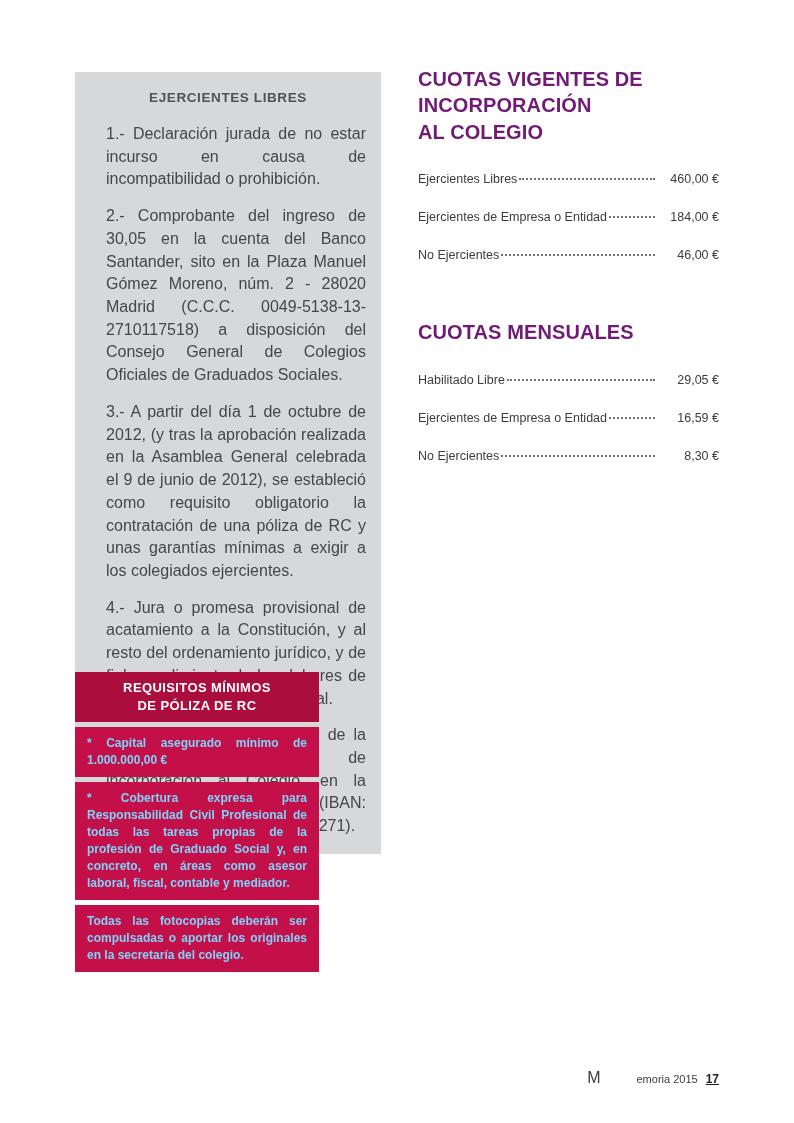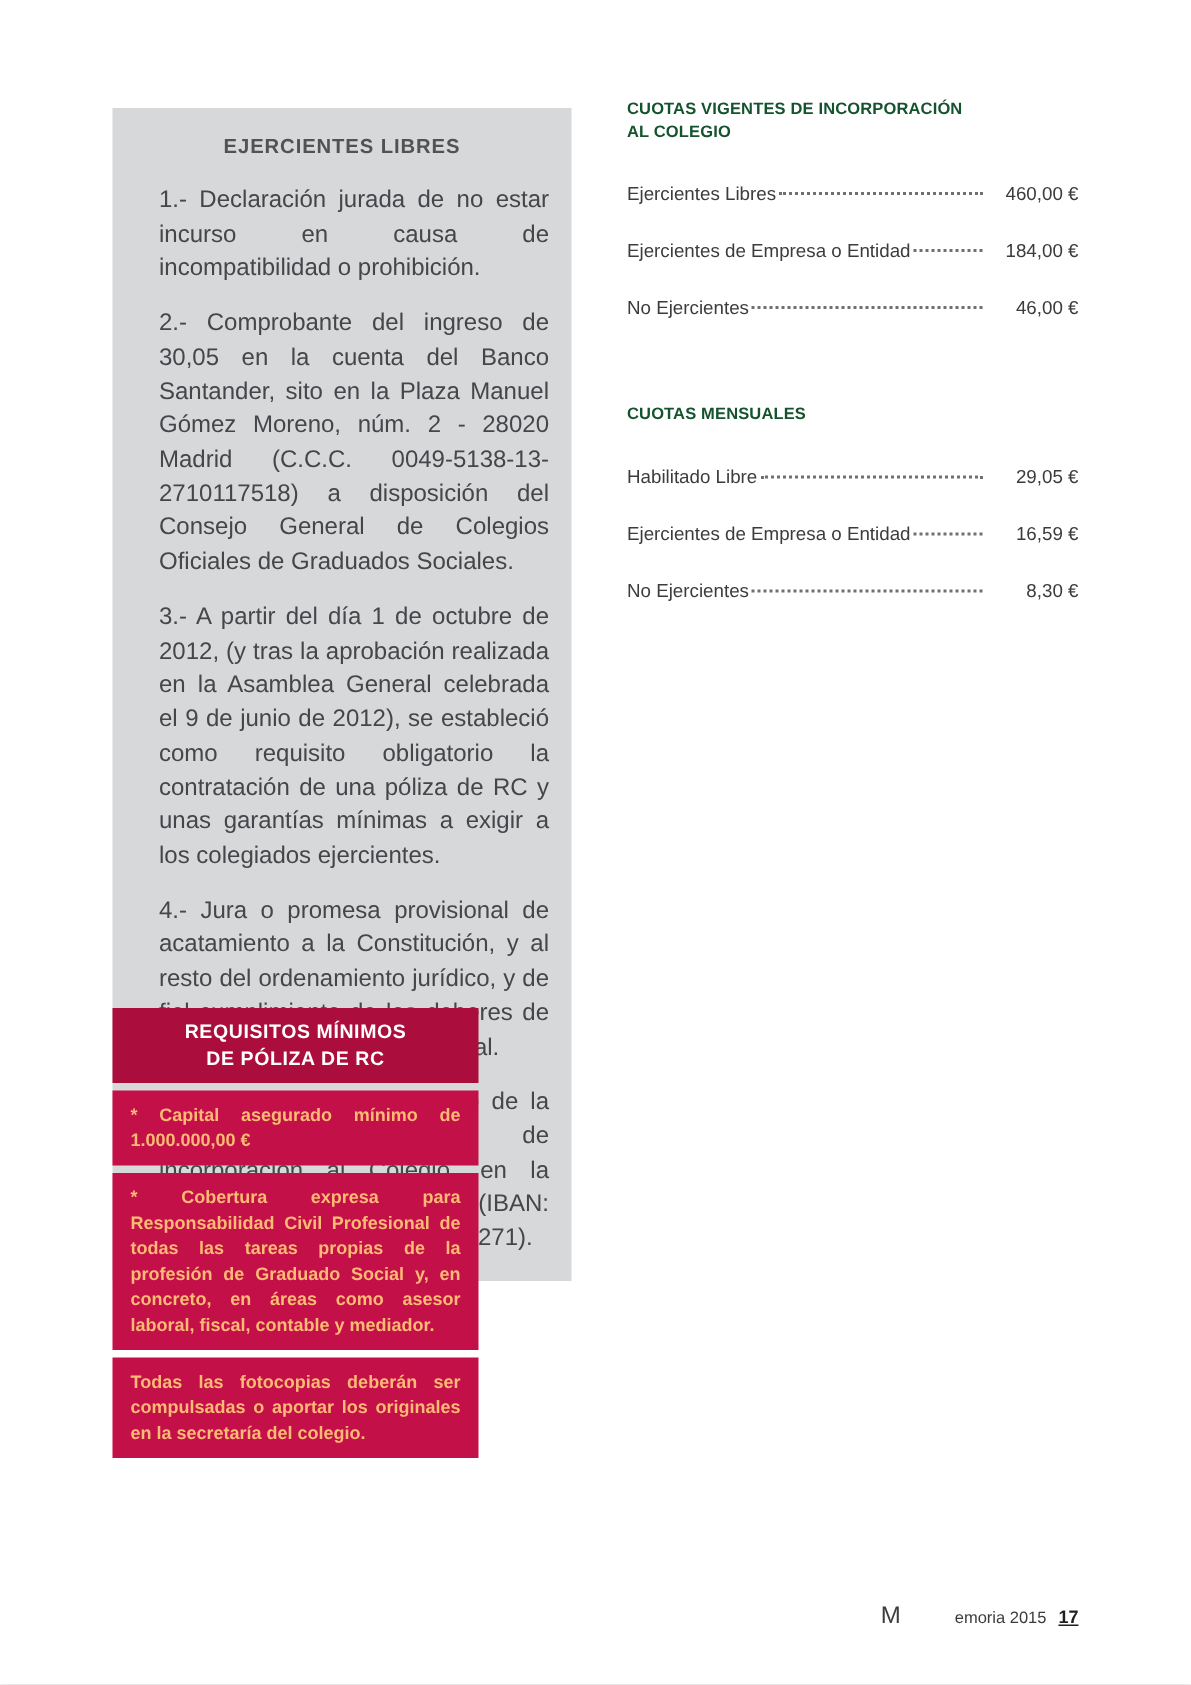--- a/index.html
+++ b/index.html
@@ -23,29 +23,29 @@
   .gray-box p.indent{margin-left:11px;}
   .gray-box p:last-child{margin-bottom:0;}
 
   
   .req{position:absolute;left:75px;top:672px;width:244px;}
   .req-header{
     background:#ab0d3c;color:#ffffff;text-align:center;font-weight:bold;
     font-size:13px;line-height:1.38;padding:7px 8px;letter-spacing:.4px;
   }
   .req-bar{
-    background:#c31048;color:#fdba74;font-weight:bold;font-size:12px;
+    background:#c31048;color:#7dd3fc;font-weight:bold;font-size:12px;
     line-height:1.42;padding:8px 12px;margin-top:5px;text-align:justify;
     box-sizing:border-box;
   }
 
   
   .right-col{position:absolute;left:418px;top:66px;width:301px;}
   .section-title{
-    margin:0 0 27px 0;color:#14532d;font-weight:bold;font-size:11px;
+    margin:0 0 27px 0;color:#701a75;font-weight:bold;font-size:20px;
     line-height:1.32;letter-spacing:.1px;
   }
   .section-title.second{margin-top:57px;}
   .fee-row{
     display:flex;align-items:baseline;font-size:12.5px;color:#3b3c3e;
     margin-bottom:24px;
   }
   .fee-label{white-space:nowrap;}
   .fee-leader{
     flex:1;border-bottom:2px dotted #6f7072;margin:0 6px 0 2px;

